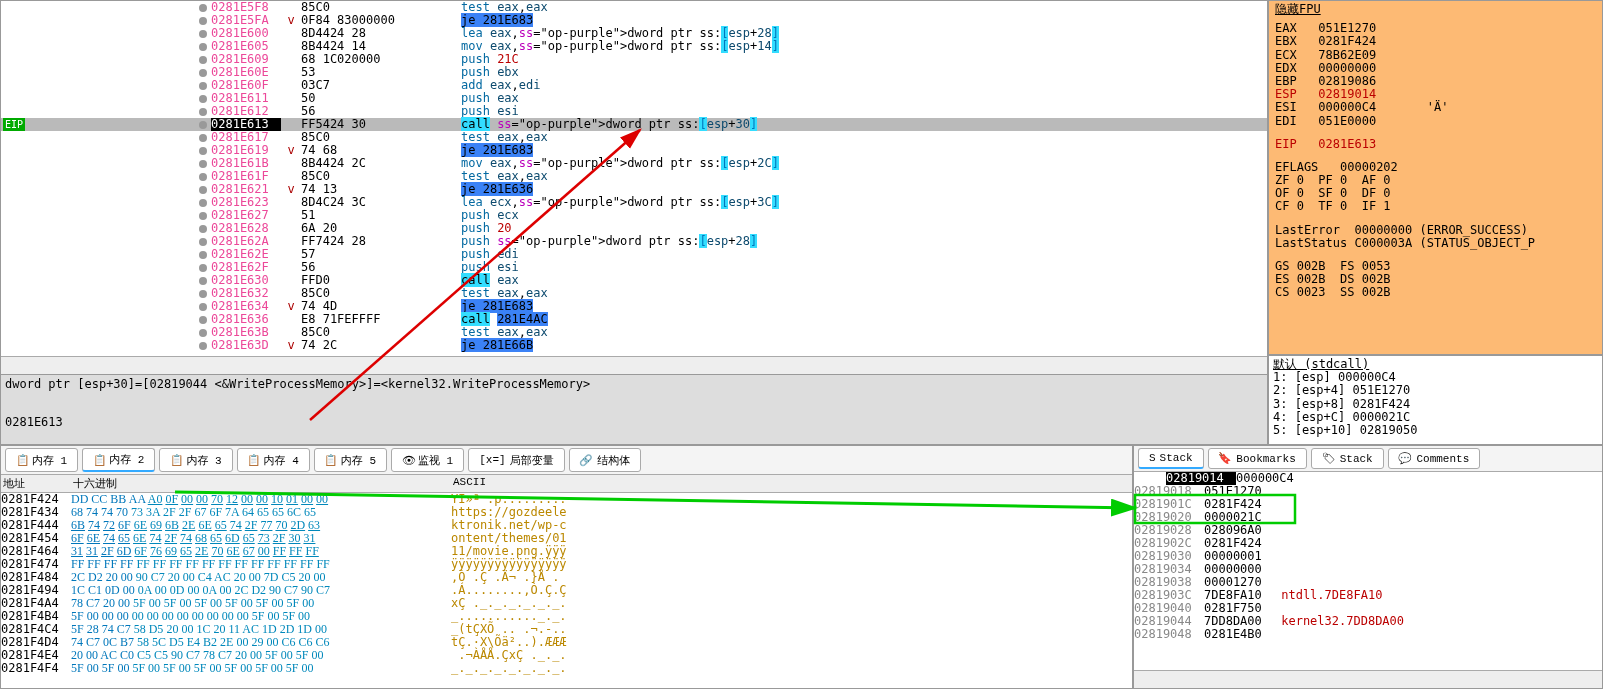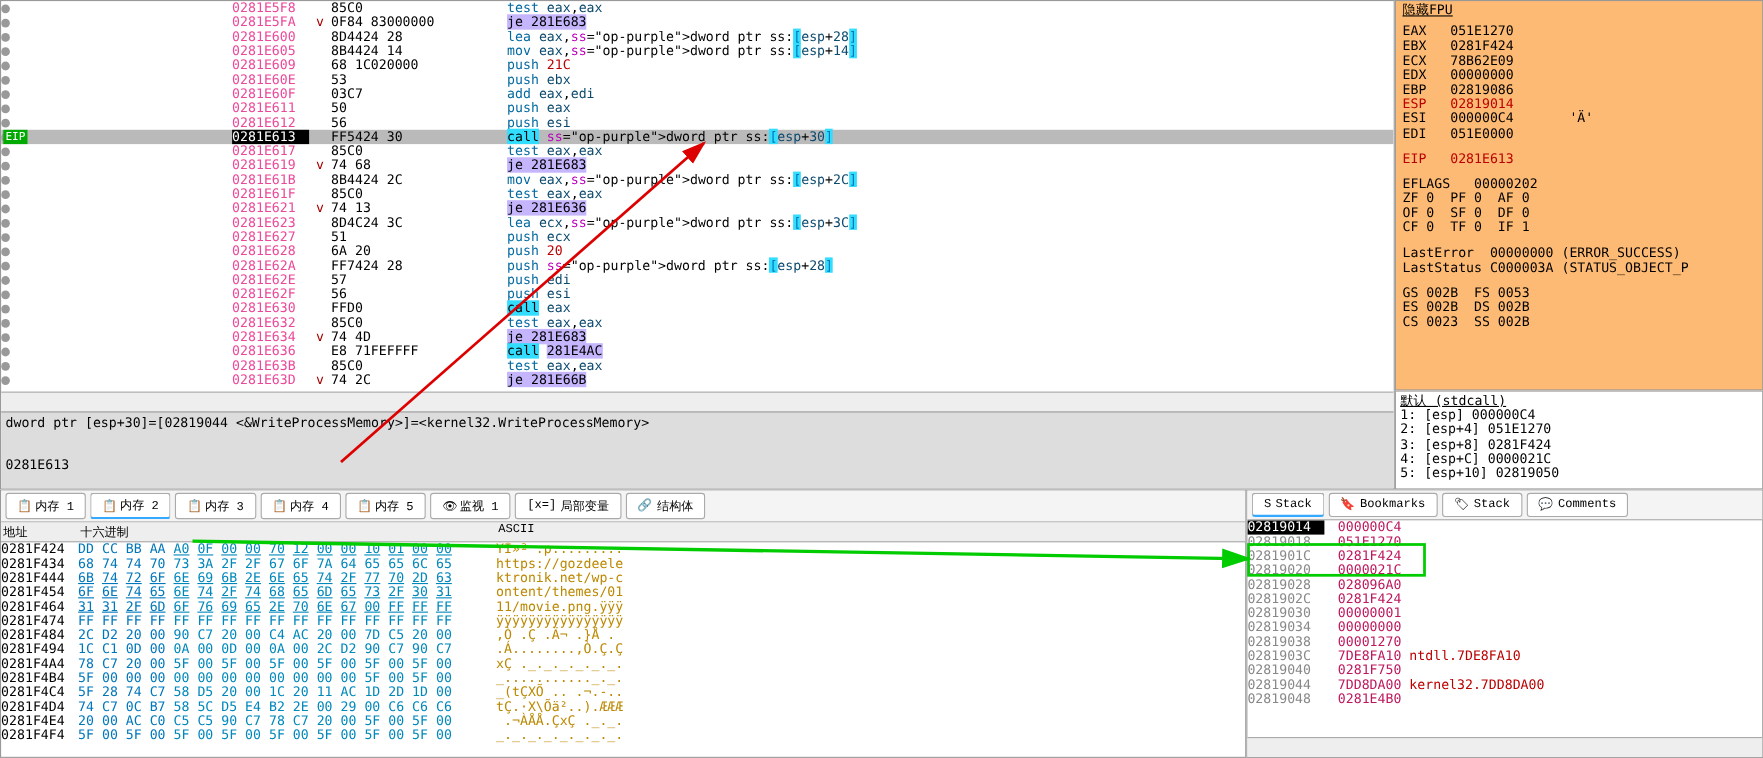--- a/index.html
+++ b/index.html
@@ -2,30 +2,30 @@
 <html><head>
 <meta charset="utf-8">
 <style>
 * { margin:0; padding:0; box-sizing:border-box; }
 body { font-family:Consolas,'Courier New',monospace; font-size:12px; background:#f0f0f0; overflow:hidden; width:1603px; height:689px; position:relative; }
 .main { display:flex; height:445px; }
 .disasm-pane { flex:1; background:#fff; border:1px solid #999; overflow:hidden; position:relative; display:flex; flex-direction:column; }
 .disasm-scroll { flex:1; overflow:hidden; position:relative; }
 .disasm-row { display:flex; height:13px; line-height:13px; white-space:pre; font-family:Consolas,monospace; }
 .disasm-row.eip { background:#bababa; }
-.gutter { width:210px; position:relative; display:flex; justify-content:flex-start; align-items:center; }
+.gutter { width:210px; position:relative; display:flex; justify-content:flex-end; align-items:center; }
 .eip-label { position:absolute; left:2px; background:#0a0; color:#fff; font-size:10px; padding:0 2px; }
 .bp-dot { width:8px; height:8px; border-radius:50%; background:#999; margin-right:4px; }
 .addr { width:70px; color:#ec4899; }
 .addr.cur { background:#000; color:#fff; }
 .bytes { width:160px; color:#000; }
 .jmp-mark { width:20px; color:#a00; text-align:center; }
 .instr { flex:1; }
 .op-call { background:#3df; }
-.op-jmp { background:#c4b5fd;text-align:center; }
+.op-jmp { background:#3b82f6;text-align:center; }
 .op-red { color:#b00; }
 .op-blue { color:#0369a1; }
 .op-purple { color:#b0b; }
 .op-cyan { color:#0c4a6e; }
 .op-br1 { color:#07b; background:#3df; }
 .info-bar { background:#ddd; border-top:1px solid #999; padding:2px 4px; height:70px; font-family:Consolas,monospace; }
 .right-pane { width:335px; display:flex; flex-direction:column; }
 .reg-panel { background:#fdba74; border:1px solid #999; flex:1; padding:2px 6px; font-family:Consolas,monospace; line-height:1.1; overflow:hidden; }
 .reg-title { text-decoration:underline; color:#000; }
 .reg-line { white-space:pre; }
@@ -34,31 +34,31 @@
 .bottom { display:flex; height:244px; }
 .mem-area { flex:1; display:flex; flex-direction:column; background:#fff; border:1px solid #999; }
 .tabs { display:flex; background:#f4f4f4; border-bottom:1px solid #aaa; padding:2px 4px; gap:4px; }
 .tab { background:#fff; border:1px solid #aaa; border-radius:3px; padding:3px 10px; font-size:11px; display:flex; align-items:center; gap:4px; }
 .tab.active { background:#fff; border-bottom:2px solid #3af; }
 .tab-icon { width:12px; height:12px; display:inline-block; }
 .mem-header { display:flex; background:#eee; border-bottom:1px solid #aaa; font-size:11px; padding:1px 2px; }
 .mem-body { flex:1; overflow:hidden; font-family:Consolas,monospace; line-height:13px; white-space:pre; font-size:12px; }
 .mem-row { display:flex; }
 .mem-addr { width:70px; color:#000; }
-.mem-hex { width:380px; color:#07b; }
+.mem-hex { width:380px; color:#07b;font-family:Liberation Serif, serif; }
 .mem-hex span.g { color:#08b; }
 .mem-hex span.u { text-decoration:underline; }
 .mem-ascii { color:#b80; }
 .stack-area { width:470px; display:flex; flex-direction:column; background:#fff; border:1px solid #999; }
 .stack-tabs { display:flex; background:#f4f4f4; border-bottom:1px solid #aaa; padding:2px 4px; gap:4px; }
 .stack-body { flex:1; overflow:hidden; font-family:Consolas,monospace; line-height:13px; position:relative; }
 .stack-row { display:flex; white-space:pre; }
 .stack-row .sa { width:70px; color:#888; }
-.stack-row .sv { width:70px; color:#be185d;text-align:right; }
-.stack-row.cur .sa { background:#000; color:#fff; }
+.stack-row .sv { width:70px; color:#000000; }
+.stack-row.cur .sa { background:#000; color:#fff;margin-left:32px; }
 .stack-comment { color:#b00; }
 .hscroll { height:18px; background:#eee; border-top:1px solid #aaa; }
 </style>
 </head>
 <body>
 
 <div class="main">
   <div class="disasm-pane">
     <div class="disasm-scroll" id="disasm-scroll">
         <div class="disasm-row"><div class="gutter"><span class="bp-dot"></span></div><div class="addr">0281E5F8</div><div class="jmp-mark"></div><div class="bytes">85C0</div><div class="instr"><span class="op-blue">test</span> <span class="op-cyan">eax</span>,<span class="op-cyan">eax</span></div></div>

